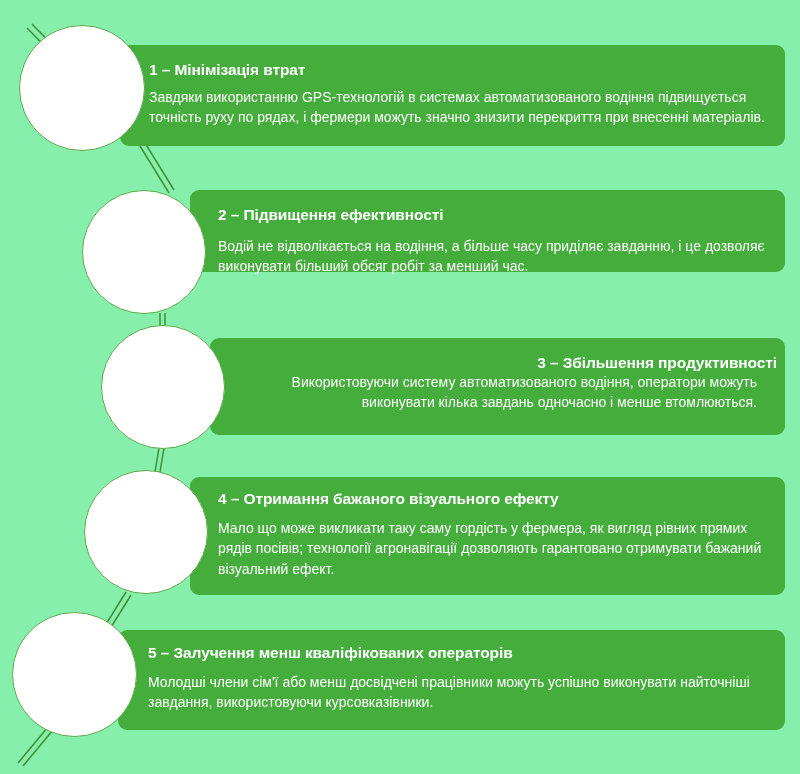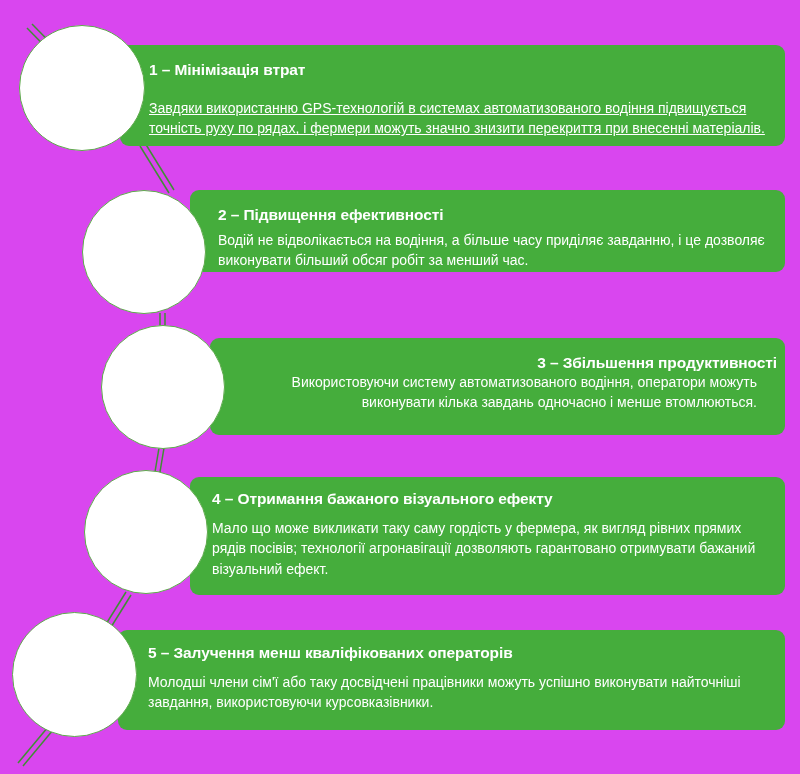--- a/index.html
+++ b/index.html
@@ -4,21 +4,21 @@
 <style>
   html, body {
     margin: 0;
     padding: 0;
     background: #ffffff;
   }
   #canvas {
     position: relative;
     width: 800px;
     height: 774px;
-    background: #d946ef;
+    background: #86efac;
     overflow: hidden;
     font-family: "Liberation Sans", sans-serif;
     -webkit-font-smoothing: antialiased;
   }
   
   #links {
     position: absolute;
     left: 0; top: 0;
     width: 800px; height: 774px;
     z-index: 1;
@@ -96,50 +96,50 @@
       <g>
         <line x1="48" y1="727" x2="18" y2="763"></line>
         <line x1="53" y1="730" x2="23" y2="766"></line>
       </g>
     </g>
   </svg>
 
   <div class="band" style="left:120px; top:45px; width:665px; height:101px;">
     <div class="band-inner" style="left:29px; top:16px; width:620px;">
       <p class="band-title">1 – Мінімізація втрат</p>
-      <p class="band-body" style="margin-top:19px; width:620px;text-decoration:underline;">Завдяки використанню GPS-технологій в системах автоматизованого водіння підвищується точність руху по рядах, і фермери можуть значно знизити перекриття при внесенні матеріалів.</p>
+      <p class="band-body" style="margin-top:8px; width:620px;">Завдяки використанню GPS-технологій в системах автоматизованого водіння підвищується точність руху по рядах, і фермери можуть значно знизити перекриття при внесенні матеріалів.</p>
     </div>
   </div>
   <div class="node-circle" style="left:19px; top:25px; width:126px; height:126px;"></div>
 
   <div class="band" style="left:190px; top:190px; width:595px; height:82px;">
     <div class="band-inner" style="left:28px; top:16px; width:560px;">
       <p class="band-title">2 – Підвищення ефективності</p>
-      <p class="band-body" style="margin-top:6px; width:558px;">Водій не відволікається на водіння, а більше часу приділяє завданню, і це дозволяє виконувати більший обсяг робіт за менший час.</p>
+      <p class="band-body" style="margin-top:12px; width:558px;">Водій не відволікається на водіння, а більше часу приділяє завданню, і це дозволяє виконувати більший обсяг робіт за менший час.</p>
     </div>
   </div>
   <div class="node-circle" style="left:82px; top:190px; width:124px; height:124px;"></div>
 
   <div class="band" style="left:210px; top:338px; width:575px; height:97px;text-align:right;">
     <div class="band-inner" style="left:27px; top:16px; width:540px;">
       <p class="band-title">3 – Збільшення продуктивності</p>
       <p class="band-body" style="margin-top:0; width:520px;">Використовуючи систему автоматизованого водіння, оператори можуть виконувати кілька завдань одночасно і менше втомлюються.</p>
     </div>
   </div>
   <div class="node-circle" style="left:101px; top:325px; width:124px; height:124px;"></div>
 
   <div class="band" style="left:190px; top:477px; width:595px; height:118px;">
-    <div class="band-inner" style="left:22px; top:13px; width:560px;">
+    <div class="band-inner" style="left:28px; top:13px; width:560px;">
       <p class="band-title">4 – Отримання бажаного візуального ефекту</p>
       <p class="band-body" style="margin-top:10px; width:556px;">Мало що може викликати таку саму гордість у фермера, як вигляд рівних прямих рядів посівів; технології агронавігації дозволяють гарантовано отримувати бажаний візуальний ефект.</p>
     </div>
   </div>
   <div class="node-circle" style="left:84px; top:470px; width:124px; height:124px;"></div>
 
   <div class="band" style="left:118px; top:630px; width:667px; height:100px;">
     <div class="band-inner" style="left:30px; top:14px; width:625px;">
       <p class="band-title">5 – Залучення менш кваліфікованих операторів</p>
-      <p class="band-body" style="margin-top:10px; width:625px;">Молодші члени сім'ї або таку досвідчені працівники можуть успішно виконувати найточніші завдання, використовуючи курсовказівники.</p>
+      <p class="band-body" style="margin-top:10px; width:625px;">Молодші члени сім'ї або менш досвідчені працівники можуть успішно виконувати найточніші завдання, використовуючи курсовказівники.</p>
     </div>
   </div>
   <div class="node-circle" style="left:12px; top:612px; width:125px; height:125px;"></div>
 
 </div>
 
 </body></html>

